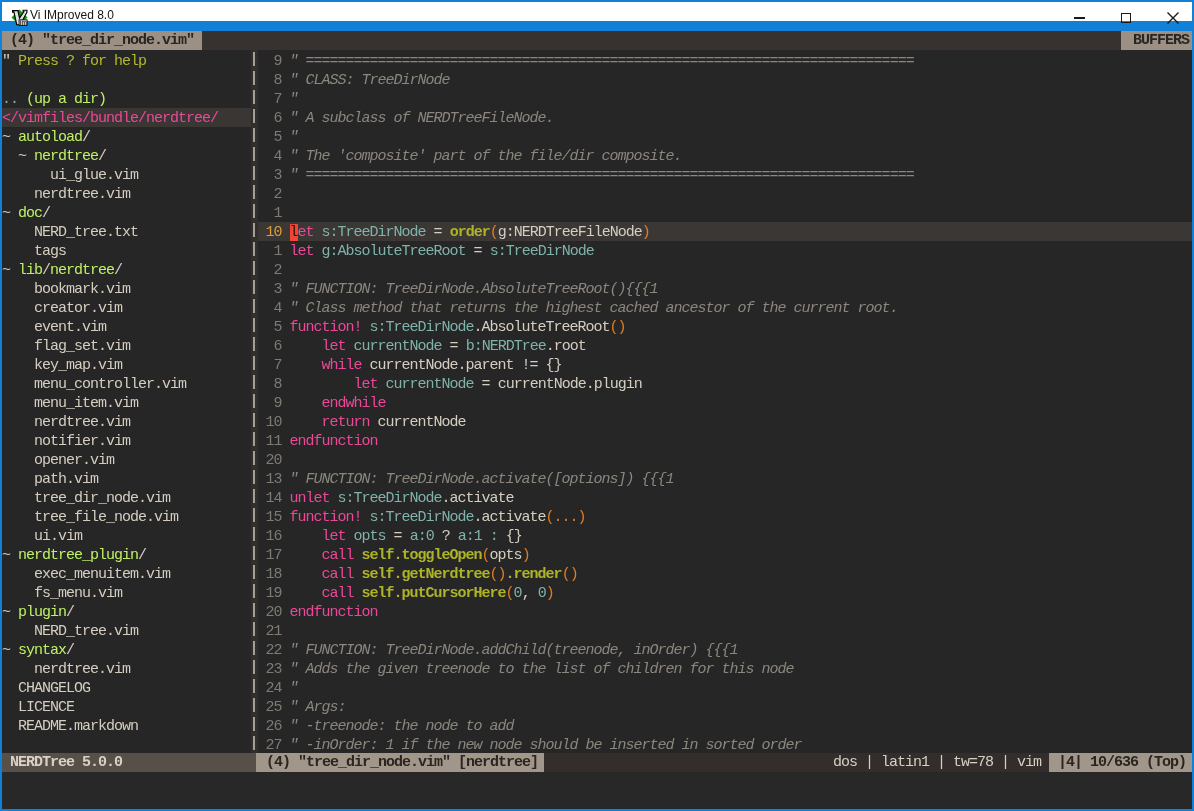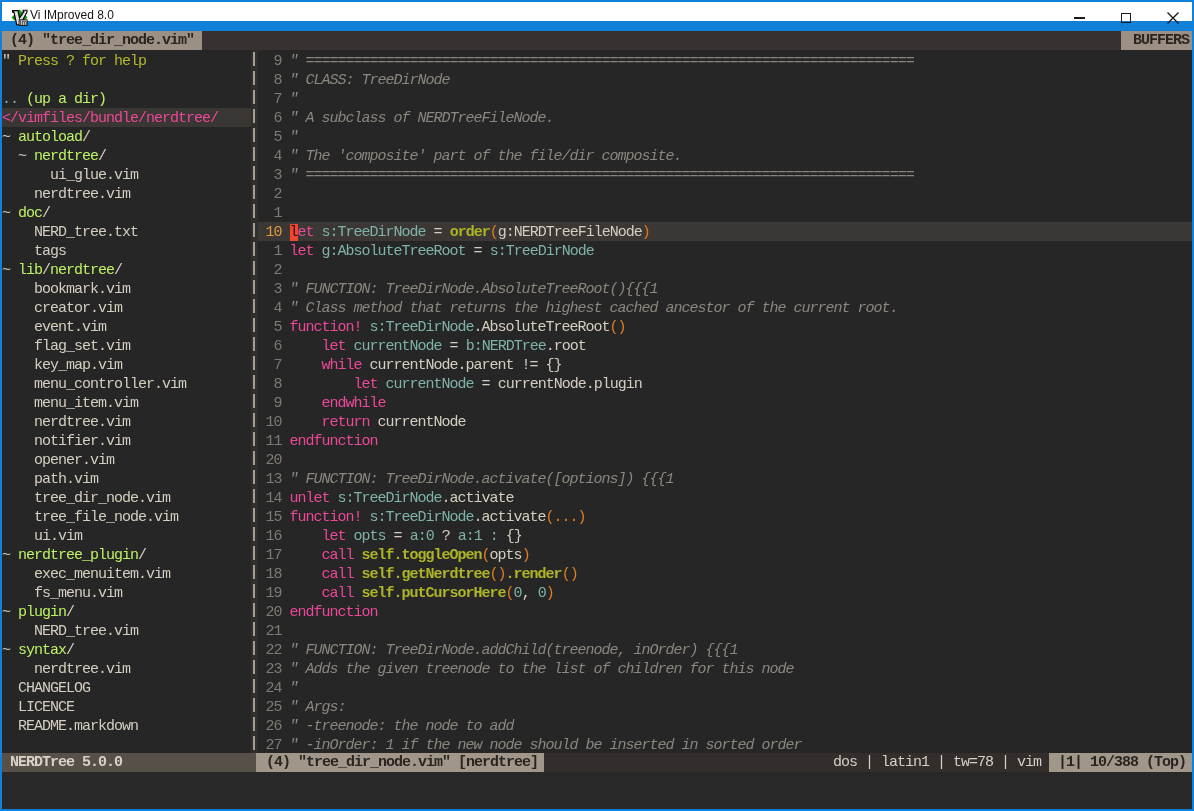--- a/index.html
+++ b/index.html
@@ -132,15 +132,15 @@
 <span class="n"> 23 </span><span class="c">" Adds the given treenode to the list of children for this node</span>
 <span class="n"> 24 </span><span class="c">"</span>
 <span class="n"> 25 </span><span class="c">" </span><span class="cb">Args:</span>
 <span class="n"> 26 </span><span class="c">" -treenode: the node to add</span>
 <span class="n"> 27 </span><span class="c">" -inOrder: 1 if the new node should be inserted in sorted order</span></pre>
 </div>
 <div class="abs" id="status">
 <div class="abs" id="stleft">NERDTree 5.0.0</div>
 <div class="abs" id="stmid">(4) "tree_dir_node.vim" [nerdtree]</div>
 <div class="abs" id="stright">dos | latin1 | tw=78 | vim</div>
-<div class="abs" id="stcorner">|1| 10/388 (Top)</div>
+<div class="abs" id="stcorner">|4| 10/636 (Top)</div>
 </div>
 <div class="abs" id="cmdarea"></div>
 
 </body></html>

